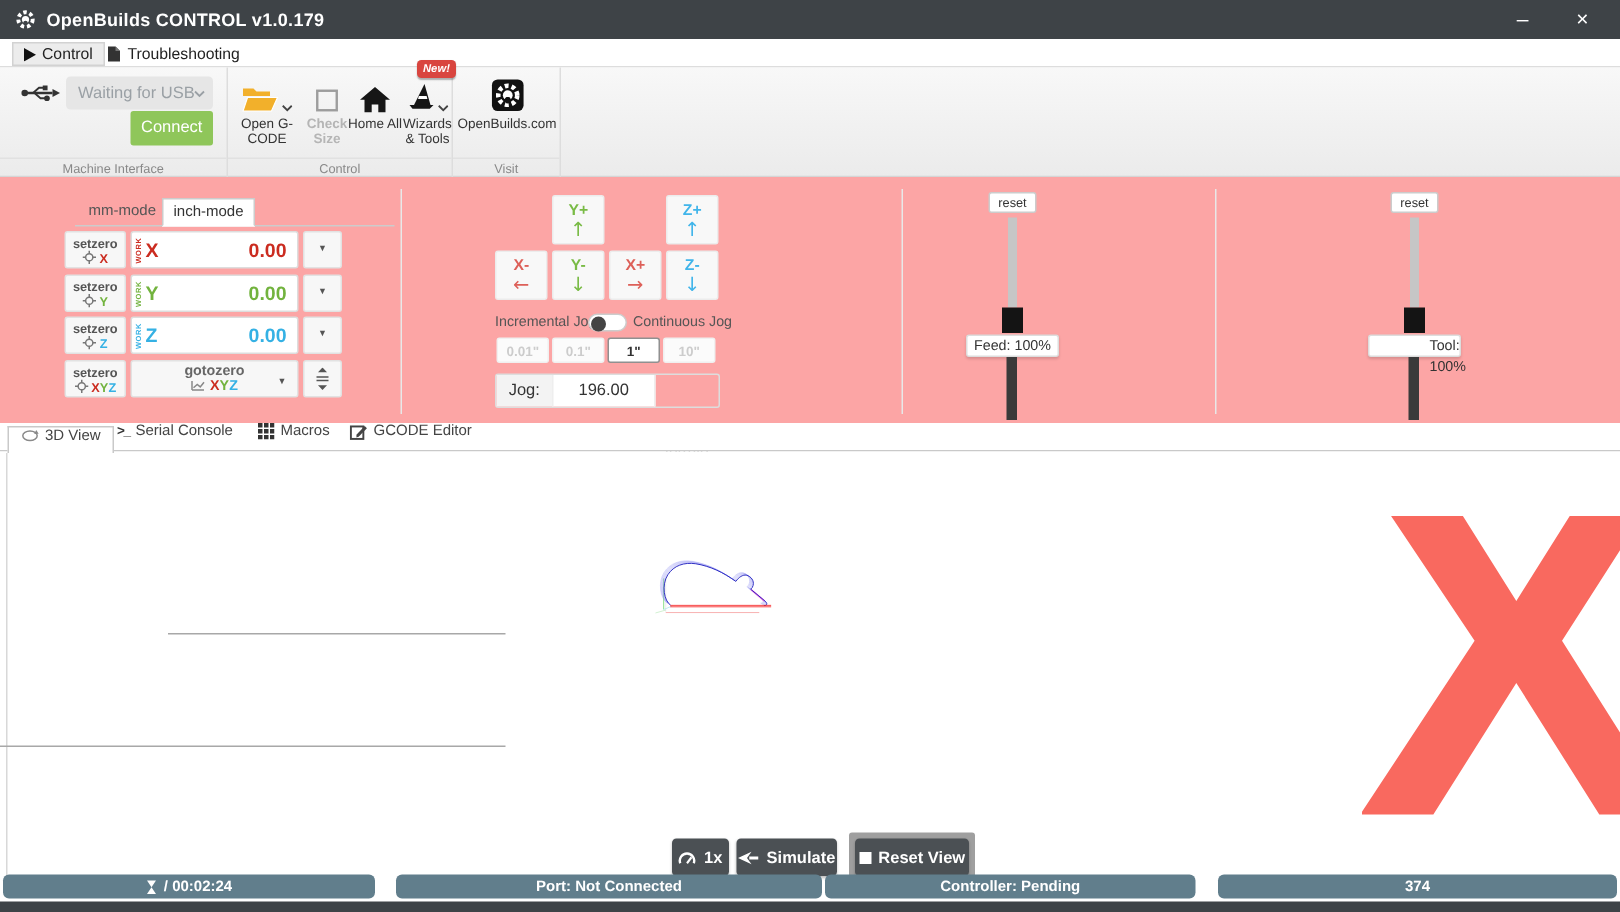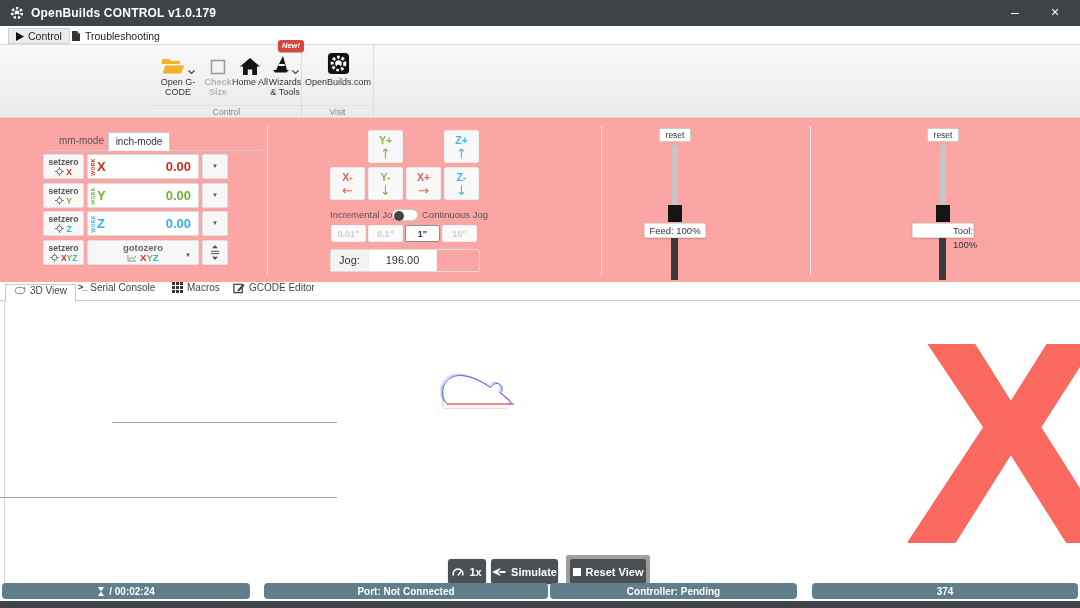--- a/index.html
+++ b/index.html
@@ -142,20 +142,39 @@
     <div class="apptab plain">
       <svg width="10" height="12" viewBox="0 0 10 12">
           <path d="M1 1h5l3 3v7H1z" fill="#333"></path>
           <path d="M6 1v3h3z" fill="#777"></path>
         </svg>
       <span>Troubleshooting</span>
     </div>
   </div>
 
   <div class="ribbon">
+    <div class="rsection s-mi">
+      <svg class="usbicon" width="26" height="14" viewBox="0 0 26 14">
+        <circle cx="2.5" cy="7" r="2.2" fill="#333"></circle>
+          <path d="M4 7 H21" stroke="#333" stroke-width="1.6" fill="none"></path>
+        <path d="M26 7 l-5 -2.6 v5.2 z" fill="#333"></path>
+        <path d="M8 7 L12 3.5 H15" stroke="#333" stroke-width="1.2" fill="none"></path>
+          <rect x="14.5" y="2" width="3.2" height="3.2" fill="#333"></rect>
+        <path d="M9 7 L13 10.5 H16" stroke="#333" stroke-width="1.2" fill="none"></path>
+          <circle cx="17.3" cy="10.5" r="1.9" fill="#333"></circle>
+      </svg>
+      <div class="portdd">
+        <span>Waiting for USB</span>
+        <svg class="dd" width="8" height="5" viewBox="0 0 8 5">
+            <path d="M1 1 L4 4 L7 1" stroke="#9aa0a5" stroke-width="1.2" fill="none"></path>
+          </svg>
+      </div>
+      <div class="connectbtn">Connect</div>
+      <div class="seclabel">Machine Interface</div>
+    </div>
 
     <div class="rsection s-ctrl">
       <div class="ritem it-open">
         <div class="ric">
           <svg width="25" height="19" viewBox="0 0 25 19">
             <path d="M1 3 h7 l2 2 h9 v3 H1 z" fill="#f2b02b"></path>
             <path d="M4 9 h20 l-4 9 H1 z" fill="#f2b02b" stroke="#fff" stroke-width="0.8"></path>
           </svg>
           <svg width="7" height="5" viewBox="0 0 7 5">
               <path d="M0.5 0.5 L3.5 3.5 L6.5 0.5" stroke="#444" stroke-width="1.2" fill="none"></path>

